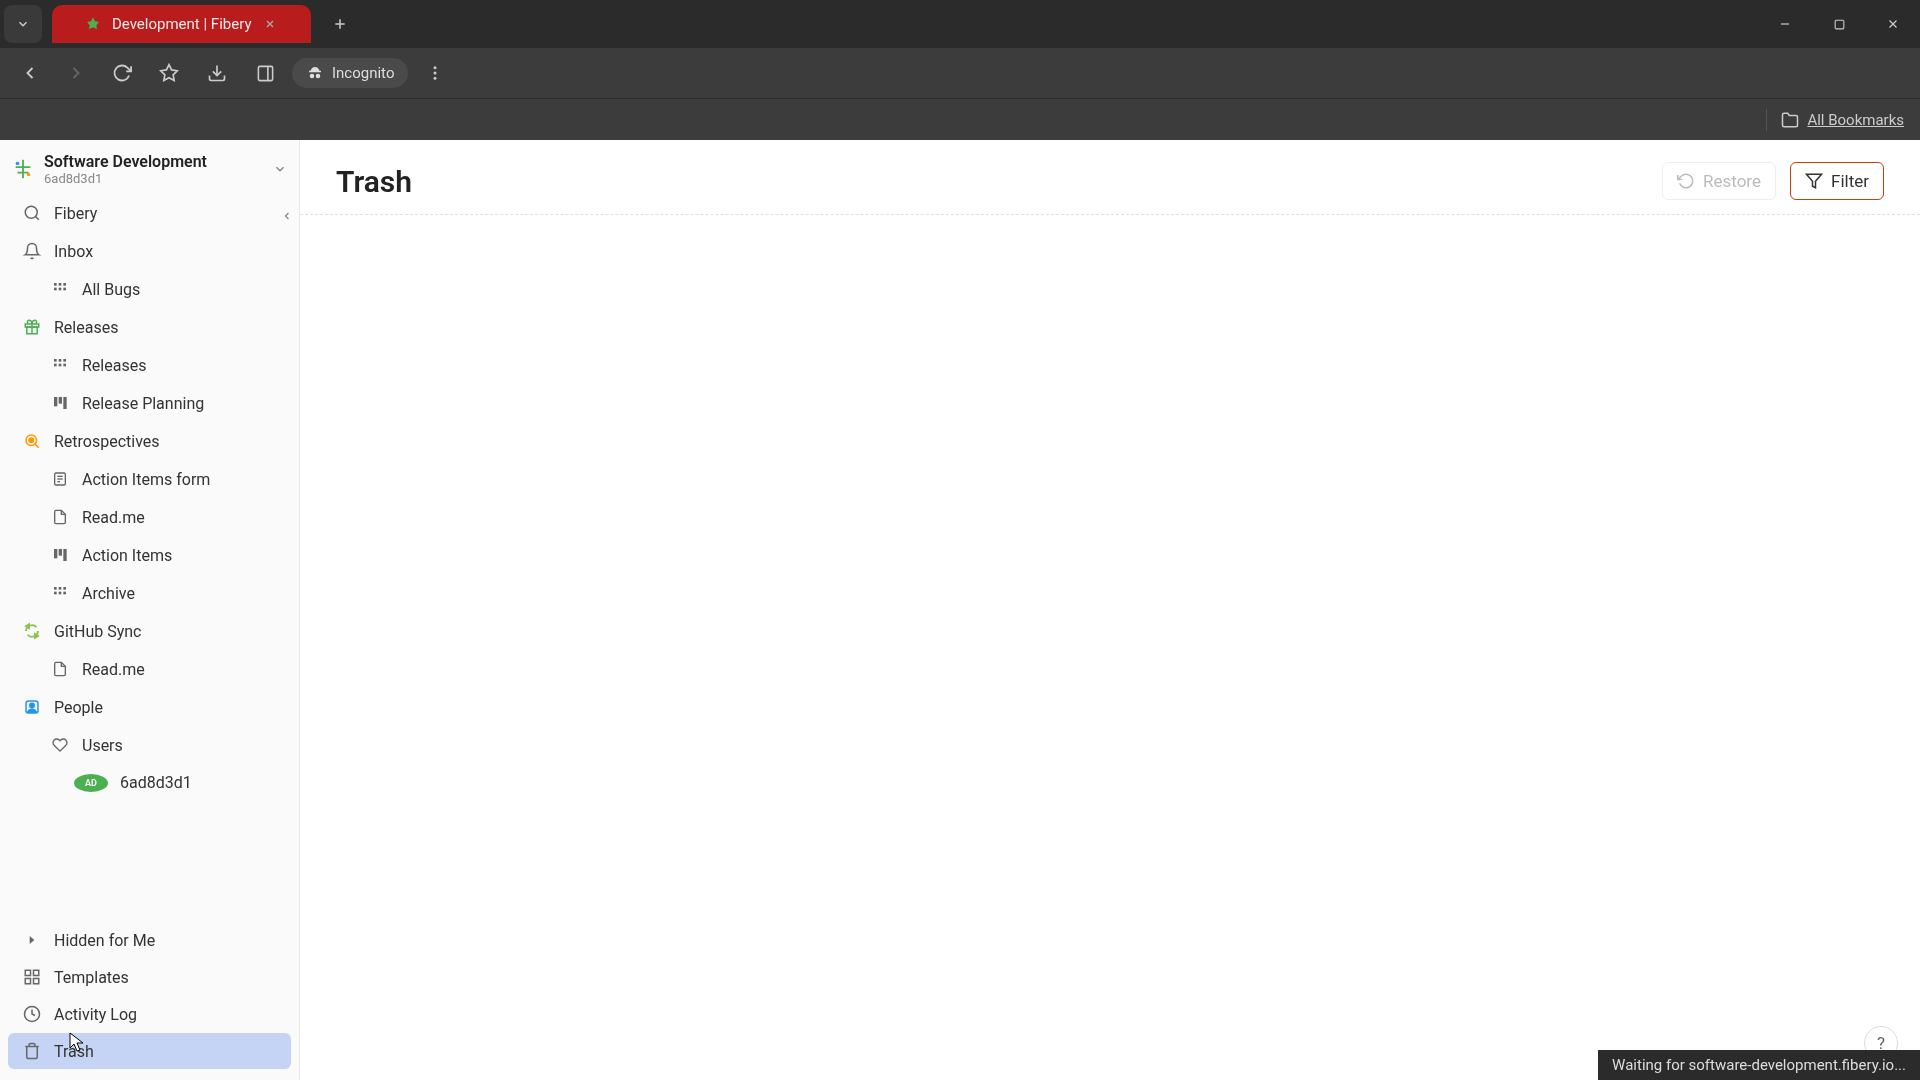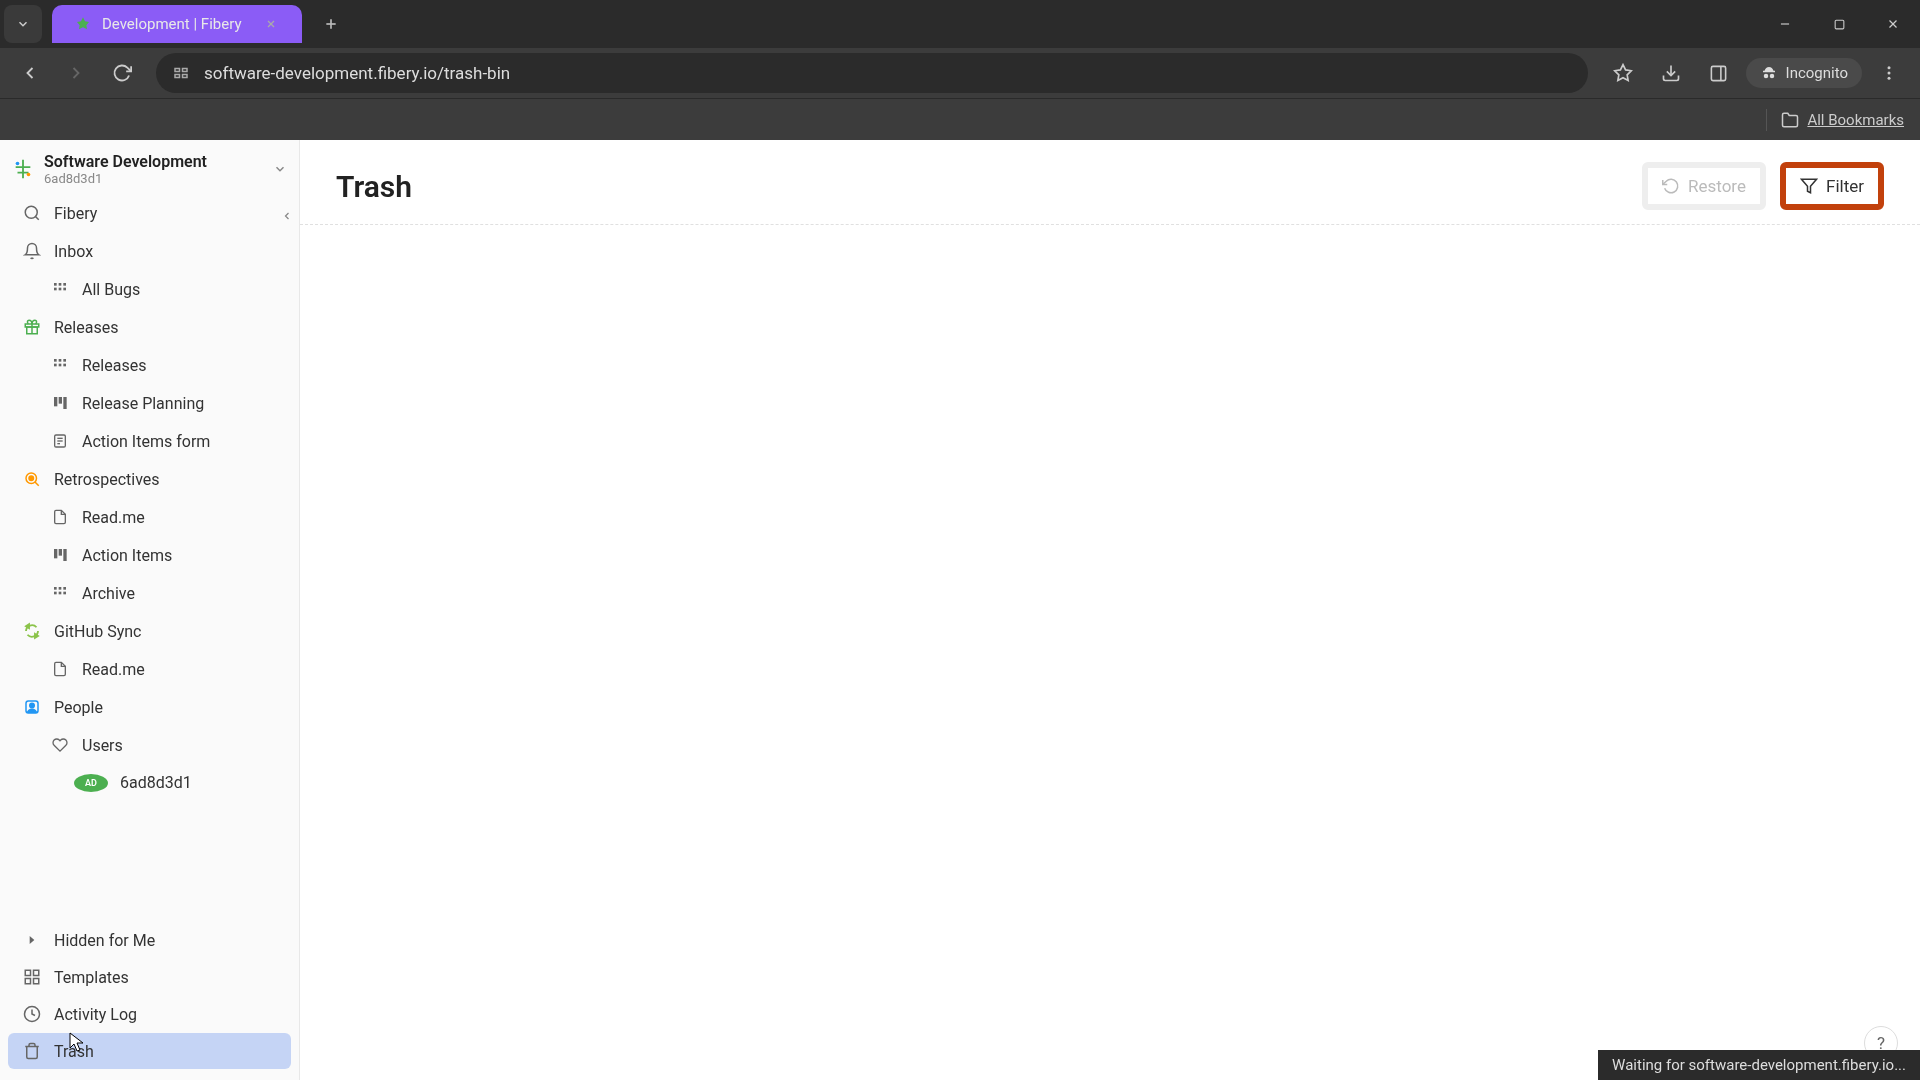--- a/index.html
+++ b/index.html
@@ -2,21 +2,21 @@
 <html><head>
   <meta charset="utf-8">
   <style>
     * { margin: 0; padding: 0; box-sizing: border-box; font-family: -apple-system, BlinkMacSystemFont, "Segoe UI", Roboto, sans-serif; }
     body { width: 1920px; height: 1080px; overflow: hidden; background: #fff; transform-origin: top left; }
     
     
     .browser-chrome { background: #2b2b2b; color: #ccc; }
     .titlebar { height: 48px; display: flex; align-items: center; padding: 0 0 0 0; }
     .tab-dropdown { width: 38px; height: 38px; display: flex; align-items: center; justify-content: center; margin-left: 4px; border-radius: 8px; background: #3a3a3a; }
-    .tab { display: flex; align-items: center; height: 38px; background: #8b5cf6; border-radius: 10px 10px 0 0; padding: 0 22px; margin-left: 10px; gap: 10px; min-width: 250px; }
+    .tab { display: flex; align-items: center; height: 38px; background: #b91c1c; border-radius: 10px 10px 0 0; padding: 0 32px; margin-left: 10px; gap: 10px; min-width: 250px; }
     .tab-favicon { width: 18px; height: 18px; display: flex; align-items: center; justify-content: center; }
     .tab-title { font-size: 15px; color: #e8e8e8; flex: 1; }
     .tab-close { width: 18px; height: 18px; display: flex; align-items: center; justify-content: center; color: #aaa; }
     .new-tab { width: 30px; height: 30px; display: flex; align-items: center; justify-content: center; margin-left: 14px; color: #bbb; font-size: 20px; }
     .window-controls { margin-left: auto; display: flex; }
     .win-ctrl { width: 54px; height: 48px; display: flex; align-items: center; justify-content: center; color: #ccc; }
     
     .toolbar { height: 50px; display: flex; align-items: center; padding: 0 10px; gap: 6px; background: #3c3c3c; }
     .nav-btn { width: 40px; height: 40px; display: flex; align-items: center; justify-content: center; color: #ccc; border-radius: 20px; }
     .nav-btn.disabled { color: #666; }
@@ -52,21 +52,21 @@
     .sb-spacer { flex: 1; min-height: 20px; }
     .sb-bottom { padding-bottom: 10px; }
     
     .avatar-sm { width: 34px; height: 18px; border-radius: 50%; background: #4caf50; color: #fff; font-size: 9px; display: flex; align-items: center; justify-content: center; font-weight: 600; }
     
     
     .main { flex: 1; display: flex; flex-direction: column; position: relative; }
     .main-header { display: flex; align-items: center; padding: 22px 36px 14px 36px; border-bottom: 1px dashed #e0e0e0; }
     .page-title { font-size: 30px; font-weight: 600; color: #222; }
     .header-actions { margin-left: auto; display: flex; gap: 14px; align-items: center; }
-    .hdr-btn { display: flex; align-items: center; gap: 8px; padding: 8px 14px; border-radius: 6px; font-size: 17px; color: #333; border: 6px solid #c2410c; cursor: pointer; }
+    .hdr-btn { display: flex; align-items: center; gap: 8px; padding: 8px 14px; border-radius: 6px; font-size: 17px; color: #333; border: 1px solid #c2410c; cursor: pointer; }
     .hdr-btn.disabled { color: #bbb; border-color: #eee; cursor: default; }
     
     .help-fab { position: absolute; right: 22px; bottom: 20px; width: 34px; height: 34px; border-radius: 50%; border: 1px solid #ddd; display: flex; align-items: center; justify-content: center; color: #666; font-size: 17px; background: #fff; }
     
     .status-toast { position: absolute; right: 0; bottom: 0; background: #2b2b2b; color: #ddd; font-size: 15px; padding: 6px 14px; }
     
     .cursor { position: absolute; left: 69px; top: 1032px; pointer-events: none; z-index: 9999; }
     
     svg { display: block; }
   </style>
@@ -129,31 +129,20 @@
     <div class="nav-btn disabled">
       <svg width="20" height="20" viewBox="0 0 24 24" fill="none" stroke="currentColor" stroke-width="2.2">
           <polyline points="9 18 15 12 9 6"></polyline>
         </svg>
     </div>
     <div class="nav-btn">
       <svg width="20" height="20" viewBox="0 0 24 24" fill="none" stroke="currentColor" stroke-width="2.2">
           <path d="M23 4v6h-6"></path>
           <path d="M20.49 15a9 9 0 1 1-2.12-9.36L23 10"></path>
         </svg>
-    </div>
-    <div class="addrbar">
-      <span class="addrbar-icon">
-        <svg width="18" height="18" viewBox="0 0 24 24" fill="none" stroke="currentColor" stroke-width="2">
-            <rect x="4" y="6" width="6" height="4"></rect>
-            <rect x="14" y="6" width="6" height="4"></rect>
-            <rect x="4" y="14" width="6" height="4"></rect>
-            <rect x="14" y="14" width="6" height="4"></rect>
-          </svg>
-      </span>
-      <span class="url-text">software-development.fibery.io/trash-bin</span>
     </div>
     <div class="right-actions">
       <div class="action-btn">
         <svg width="20" height="20" viewBox="0 0 24 24" fill="none" stroke="currentColor" stroke-width="2">
             <polygon points="12 2 15.09 8.26 22 9.27 17 14.14 18.18 21.02 12 17.77 5.82 21.02 7 14.14 2 9.27 8.91 8.26 12 2"></polygon>
           </svg>
       </div>
       <div class="action-btn">
         <svg width="20" height="20" viewBox="0 0 24 24" fill="none" stroke="currentColor" stroke-width="2">
             <path d="M21 15v4a2 2 0 0 1-2 2H5a2 2 0 0 1-2-2v-4"></path>
@@ -287,41 +276,41 @@
         <span class="icon">
           <svg width="16" height="16" viewBox="0 0 24 24" fill="currentColor">
               <rect x="3" y="3" width="5" height="14"></rect>
               <rect x="10" y="3" width="5" height="10"></rect>
               <rect x="17" y="3" width="5" height="18"></rect>
             </svg>
         </span>
         <span>Release Planning</span>
       </div>
 
+      <div class="sb-item">
+        <span class="icon" style="color:#ff9800">
+          <svg width="18" height="18" viewBox="0 0 24 24" fill="none" stroke="currentColor" stroke-width="2">
+              <circle cx="11" cy="11" r="7"></circle>
+              <line x1="21" y1="21" x2="16" y2="16"></line>
+              <circle cx="11" cy="11" r="3" fill="currentColor"></circle>
+            </svg>
+        </span>
+        <span>Retrospectives</span>
+      </div>
+
       <div class="sb-item nested">
         <span class="icon">
           <svg width="16" height="16" viewBox="0 0 24 24" fill="none" stroke="currentColor" stroke-width="2">
               <rect x="4" y="3" width="16" height="18" rx="2"></rect>
               <line x1="8" y1="8" x2="16" y2="8"></line>
               <line x1="8" y1="12" x2="16" y2="12"></line>
               <line x1="8" y1="16" x2="12" y2="16"></line>
             </svg>
         </span>
         <span>Action Items form</span>
-      </div>
-
-      <div class="sb-item">
-        <span class="icon" style="color:#ff9800">
-          <svg width="18" height="18" viewBox="0 0 24 24" fill="none" stroke="currentColor" stroke-width="2">
-              <circle cx="11" cy="11" r="7"></circle>
-              <line x1="21" y1="21" x2="16" y2="16"></line>
-              <circle cx="11" cy="11" r="3" fill="currentColor"></circle>
-            </svg>
-        </span>
-        <span>Retrospectives</span>
       </div>
 
       <div class="sb-item nested">
         <span class="icon">
           <svg width="16" height="16" viewBox="0 0 24 24" fill="none" stroke="currentColor" stroke-width="2">
               <path d="M14 2H6a2 2 0 0 0-2 2v16a2 2 0 0 0 2 2h12a2 2 0 0 0 2-2V8z"></path>
               <polyline points="14 2 14 8 20 8"></polyline>
             </svg>
         </span>
         <span>Read.me</span>

